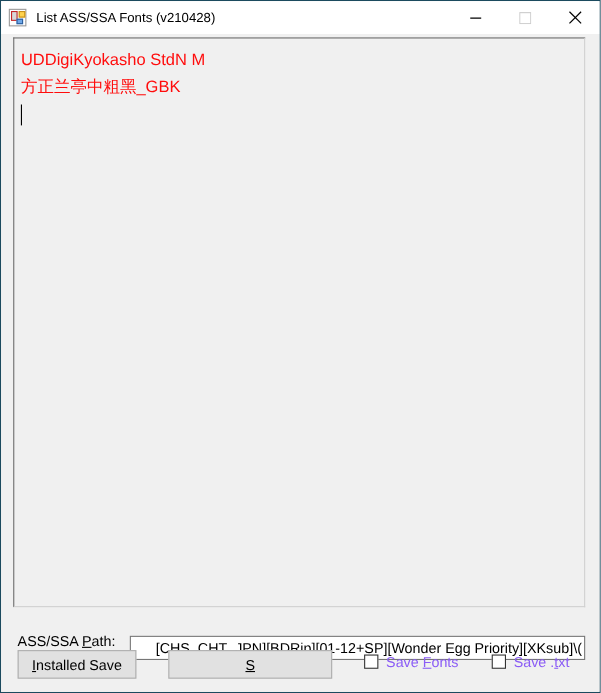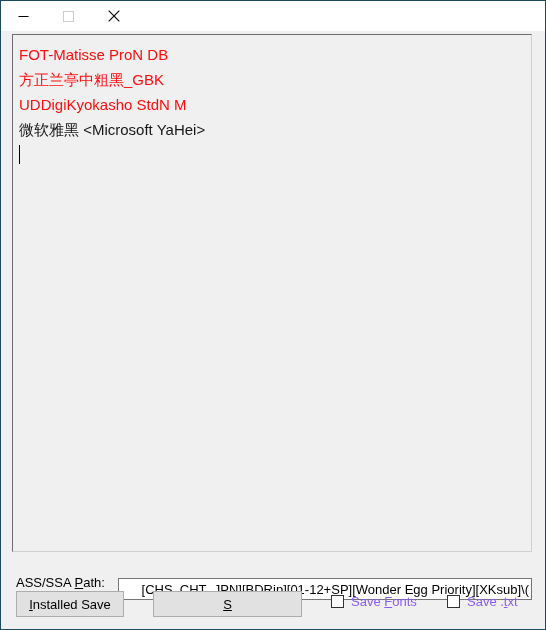--- a/index.html
+++ b/index.html
@@ -217,20 +217,28 @@
   }
 
   u.acc { text-decoration: underline; text-underline-offset: 1px; }
 </style>
 </head>
 <body>
 
 <div class="window">
 
   <div class="titlebar">
+    <div class="title-left">
+      <span class="app-icon">
+        <i class="sq-red"></i>
+        <i class="sq-yellow"></i>
+        <i class="sq-blue"></i>
+      </span>
+      <span class="title-text">List ASS/SSA Fonts (v210428)</span>
+    </div>
     <div class="win-buttons">
       <button class="win-btn">
         <svg width="11" height="11" viewBox="0 0 11 11">
             <line x1="0.5" y1="5.5" x2="10.5" y2="5.5" stroke="#000000" stroke-width="1"></line>
           </svg>
       </button>
       <button class="win-btn">
         <svg width="11" height="11" viewBox="0 0 11 11">
             <rect x="0.5" y="0.5" width="10" height="10" fill="none" stroke="#cccccc" stroke-width="1"></rect>
           </svg>
@@ -241,24 +249,22 @@
             <line x1="11.3" y1="0.7" x2="0.7" y2="11.3" stroke="#000000" stroke-width="1.1"></line>
           </svg>
       </button>
     </div>
   </div>
 
   <div class="client">
 
     <div class="fontlist">
       <div class="fontlist-inner" id="font-lines">
-          <div class="font-line">FOT-Matisse ProN DB</div>
+          <div class="font-line">UDDigiKyokasho StdN M</div>
           <div class="font-line">方正兰亭中粗黑_GBK</div>
-          <div class="font-line">UDDigiKyokasho StdN M</div>
-          <div class="font-line black">微软雅黑 &lt;Microsoft YaHei&gt;</div>
           <div class="font-line">
             <span class="caret"></span>
           </div>
         </div>
     </div>
 
     <div class="path-row">
       <span class="path-label"><span>ASS/SSA </span><u class="acc">P</u><span>ath:</span></span>
       <input class="path-input" type="text" dir="rtl" value=")\[XKsub][Wonder Egg Priority][01-12+SP][BDRip][CHS_CHT_JPN]" style="">
     </div>

